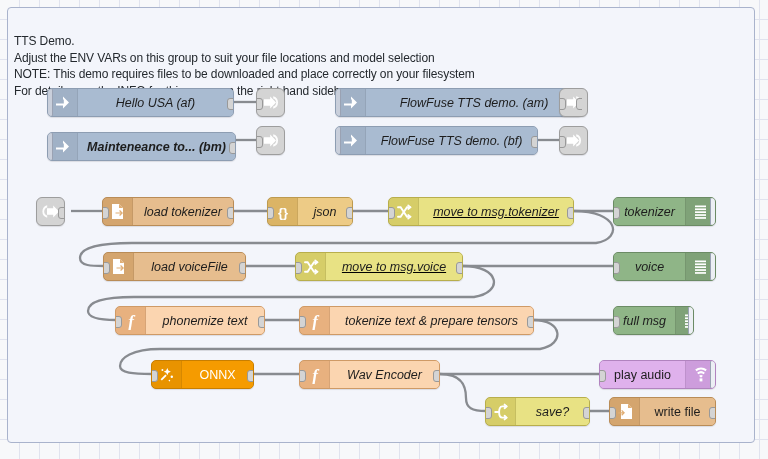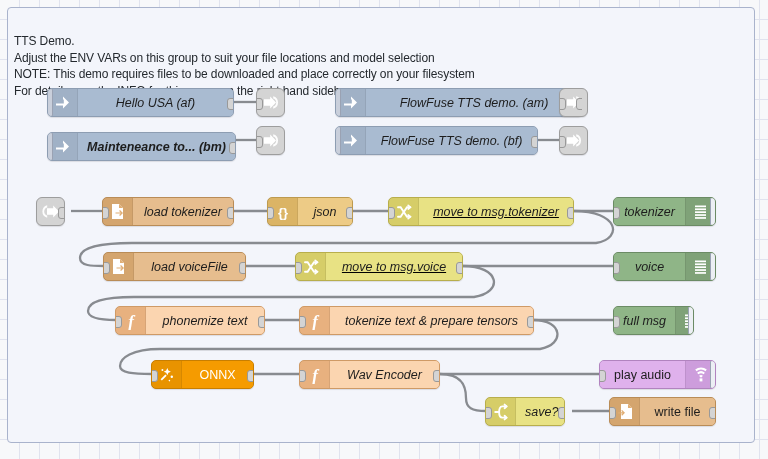--- a/index.html
+++ b/index.html
@@ -440,21 +440,21 @@
         <path fill="#fff" d="M6.1 9.8a3 3 0 0 1 3.8 0l-1.4 1.6a1.1 1.1 0 0 0-1 0z"></path>
         <rect x="6.6" y="12.4" width="2.8" height="3" fill="#fff"></rect>
       </svg>
     </div>
     <div class="status-btn purple">
         <i></i>
       </div>
     <span class="port in"></span>
   </div>
 
-  <div class="node n-switch" style="left:485px;top:397px;width:80px;">
+  <div class="node n-switch" style="left:485px;top:397px;width:105px;">
     <div class="ico">
       <svg class="gi" width="18" height="18" viewBox="0 0 18 18" stroke="#fff" stroke-width="1.9" fill="none" stroke-linecap="round" stroke-linejoin="round">
         <path d="M14.5 3.4h-4.2C8 3.4 7.1 6.2 7.1 9s.9 5.6 3.2 5.6h4.2"></path>
         <path d="M3.2 9h3.9"></path>
         <path d="M12.6 1.6l2 1.8-2 1.8"></path>
         <path d="M12.6 12.8l2 1.8-2 1.8"></path>
       </svg>
     </div>
     <div class="lbl">save?</div>
     <span class="port in"></span>

